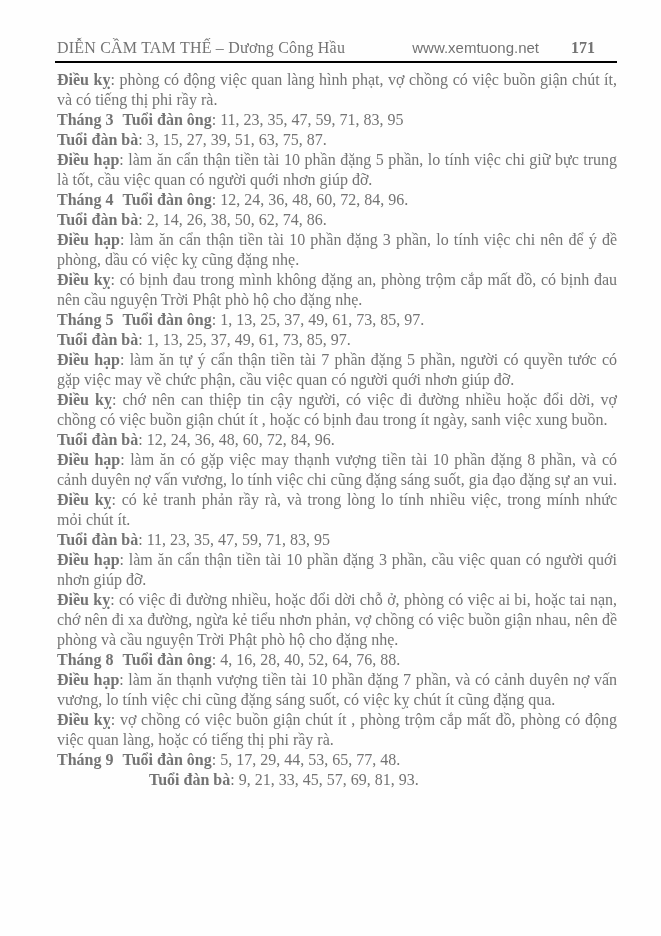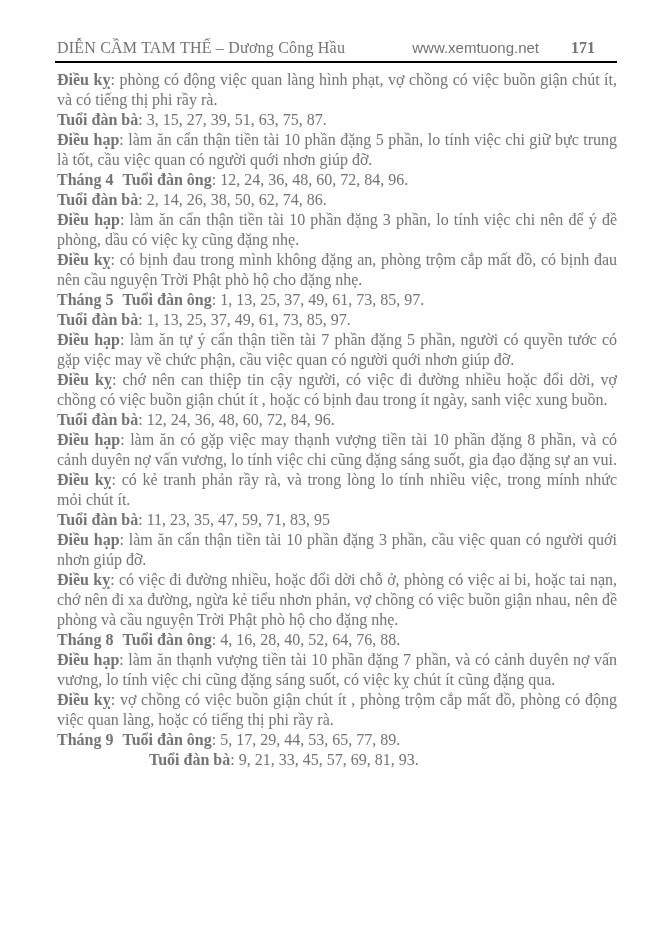--- a/index.html
+++ b/index.html
@@ -82,20 +82,21 @@
     <span class="website">www.xemtuong.net</span>
     <span class="page-number">171</span>
   </div>
 
   <hr class="rule">
 
   <div class="body-text">
     <p class="para"><b>Điều kỵ</b><span>: phòng có động việc quan làng hình phạt, vợ chồng có việc buồn giận chút ít, và có tiếng thị phi rầy rà.</span></p>
     <div id="months-container">
         <div class="month-block">
+    <p class="month-line"><b class="month-label">Tháng 3</b><b>Tuổi đàn ông</b><span>: 11, 23, 35, 47, 59, 71, 83, 95</span></p>
     <p class="women-line"><b>Tuổi đàn bà</b><span>: 3, 15, 27, 39, 51, 63, 75, 87.</span></p>
     <p class="para hap-para"><b>Điều hạp</b><span>: làm ăn cẩn thận tiền tài 10 phần đặng 5 phần, lo tính việc chi giữ bực trung là tốt, cầu việc quan có người quới nhơn giúp đỡ.</span></p>
   </div>
         <div class="month-block">
     <p class="month-line"><b class="month-label">Tháng 4</b><b>Tuổi đàn ông</b><span>: 12, 24, 36, 48, 60, 72, 84, 96.</span></p>
     <p class="women-line"><b>Tuổi đàn bà</b><span>: 2, 14, 26, 38, 50, 62, 74, 86.</span></p>
     <p class="para hap-para"><b>Điều hạp</b><span>: làm ăn cẩn thận tiền tài 10 phần đặng 3 phần, lo tính việc chi nên để ý đề phòng, dầu có việc kỵ cũng đặng nhẹ.</span></p>
     <p class="para ky-para"><b>Điều kỵ</b><span>: có bịnh đau trong mình không đặng an, phòng trộm cắp mất đồ, có bịnh đau nên cầu nguyện Trời Phật phò hộ cho đặng nhẹ.</span></p>
   </div>
         <div class="month-block">
@@ -113,20 +114,20 @@
     <p class="women-line"><b>Tuổi đàn bà</b><span>: 11, 23, 35, 47, 59, 71, 83, 95</span></p>
     <p class="para hap-para"><b>Điều hạp</b><span>: làm ăn cẩn thận tiền tài 10 phần đặng 3 phần, cầu việc quan có người quới nhơn giúp đỡ.</span></p>
     <p class="para ky-para"><b>Điều kỵ</b><span>: có việc đi đường nhiều, hoặc đổi dời chỗ ở, phòng có việc ai bi, hoặc tai nạn, chớ nên đi xa đường, ngừa kẻ tiểu nhơn phản, vợ chồng có việc buồn giận nhau, nên đề phòng và cầu nguyện Trời Phật phò hộ cho đặng nhẹ.</span></p>
   </div>
         <div class="month-block">
     <p class="month-line"><b class="month-label">Tháng 8</b><b>Tuổi đàn ông</b><span>: 4, 16, 28, 40, 52, 64, 76, 88.</span></p>
     <p class="para hap-para"><b>Điều hạp</b><span>: làm ăn thạnh vượng tiền tài 10 phần đặng 7 phần, và có cảnh duyên nợ vấn vương, lo tính việc chi cũng đặng sáng suốt, có việc kỵ chút ít cũng đặng qua.</span></p>
     <p class="para ky-para"><b>Điều kỵ</b><span>: vợ chồng có việc buồn giận chút ít , phòng trộm cắp mất đồ, phòng có động việc quan làng, hoặc có tiếng thị phi rầy rà.</span></p>
   </div>
         <div class="month-block">
-    <p class="month-line"><b class="month-label">Tháng 9</b><b>Tuổi đàn ông</b><span>: 5, 17, 29, 44, 53, 65, 77, 89.</span></p>
+    <p class="month-line"><b class="month-label">Tháng 9</b><b>Tuổi đàn ông</b><span>: 5, 17, 29, 44, 53, 65, 77, 48.</span></p>
     <p class="women-line extra-indent"><b>Tuổi đàn bà</b><span>: 9, 21, 33, 45, 57, 69, 81, 93.</span></p>
 
   </div>
       </div>
   </div>
 
 </div>
 
 </body></html>

